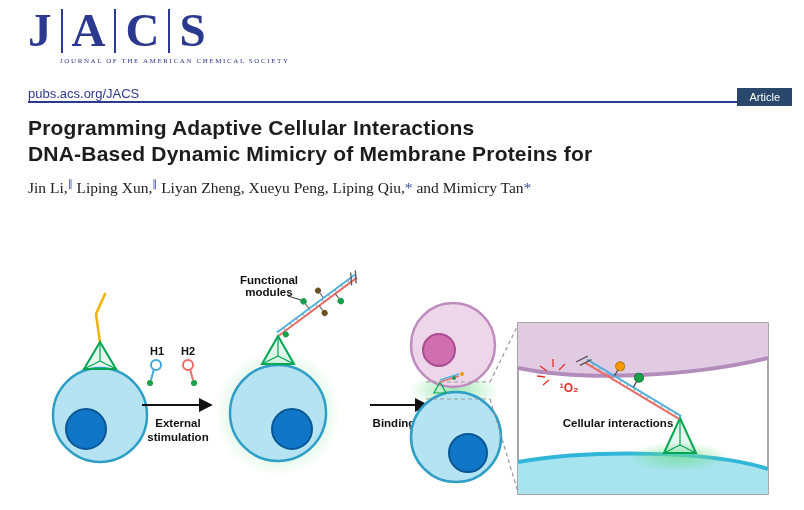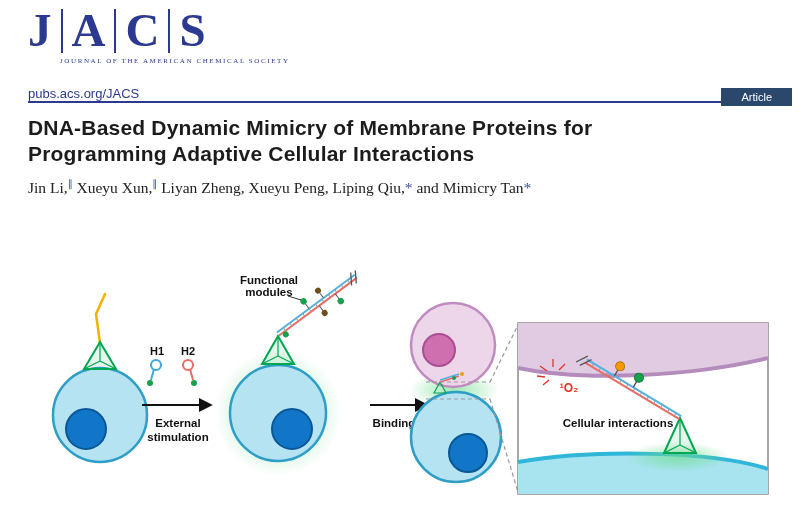--- a/index.html
+++ b/index.html
@@ -8,21 +8,21 @@
 
   
   .logo { position:absolute; left:28px; top:6px; }
   .logo-row { display:flex; align-items:flex-start; gap:9px; }
   .logo-letter { font-family:"Liberation Serif",serif; font-weight:bold; font-size:47px; line-height:48px; color:#2b3990; }
   .logo-bar { width:2px; height:44px; background:#2b3990; margin-top:3px; }
   .logo-tagline { font-family:"Liberation Serif",serif; font-size:7px; letter-spacing:1.6px; color:#2b3990; margin-top:3px; margin-left:32px; white-space:nowrap; }
 
   .site-link { position:absolute; left:28px; top:86px; font-size:13px; color:#2b3990; text-decoration:none; }
   .rule { position:absolute; left:28px; width:764px; top:101px; height:2px; background:#2b3990; }
-  .article-badge { position:absolute; right:12px; top:88px; background:#29486b; color:#ffffff; font-size:11px; line-height:16px; padding:1px 20px; }
+  .article-badge { position:absolute; right:12px; top:88px; background:#29486b; color:#ffffff; font-size:11px; line-height:16px; padding:1px 12px; }
 
   
   .title { position:absolute; left:28px; top:115px; font-size:21px; font-weight:bold; color:#1c1c1c; line-height:26px; letter-spacing:0.2px; }
   .authors { position:absolute; left:28px; top:178px; font-family:"Liberation Serif",serif; font-size:15.5px; color:#222222; }
   .author-mark { color:#3b4fa8; font-size:10px; vertical-align:super; }
   .author-star { color:#3b4fa8; font-size:15.5px; }
 
   
   .abstract-figure { position:absolute; left:26px; top:266px; }
   .fig-bold { font-family:"Liberation Sans",sans-serif; font-weight:bold; font-size:11.5px; fill:#111111; }
@@ -46,25 +46,25 @@
       <span class="logo-letter">S</span>
     </div>
     <div class="logo-tagline">JOURNAL OF THE AMERICAN CHEMICAL SOCIETY</div>
   </div>
 
   <a class="site-link" href="#">pubs.acs.org/JACS</a>
   <div class="rule"></div>
   <div class="article-badge">Article</div>
 
   <div class="title">
+    <div>Programming Adaptive Cellular Interactions</div>
     <div>DNA-Based Dynamic Mimicry of Membrane Proteins for</div>
-    <div>Programming Adaptive Cellular Interactions</div>
   </div>
 
-  <div class="authors"><span>Jin Li,</span><span class="author-mark">∥</span><span> Xueyu Xun,</span><span class="author-mark">∥</span><span> Liyan Zheng, Xueyu Peng, Liping Qiu,</span><span class="author-star">*</span><span> and Mimicry Tan</span><span class="author-star">*</span></div>
+  <div class="authors"><span>Jin Li,</span><span class="author-mark">∥</span><span> Liping Xun,</span><span class="author-mark">∥</span><span> Liyan Zheng, Xueyu Peng, Liping Qiu,</span><span class="author-star">*</span><span> and Mimicry Tan</span><span class="author-star">*</span></div>
 
   <svg class="abstract-figure" width="752" height="240" viewBox="0 0 752 240">
     <defs>
       <radialGradient id="glow">
         <stop offset="0%" stop-color="#6edc8c" stop-opacity="0.65"></stop>
         <stop offset="55%" stop-color="#6edc8c" stop-opacity="0.32"></stop>
         <stop offset="100%" stop-color="#6edc8c" stop-opacity="0"></stop>
       </radialGradient>
       <marker id="arrow" viewBox="0 0 10 10" refX="8" refY="5" markerWidth="7" markerHeight="7" orient="auto-start-reverse">
         <path d="M0,0 L10,5 L0,10 Z" fill="#111111"></path>

